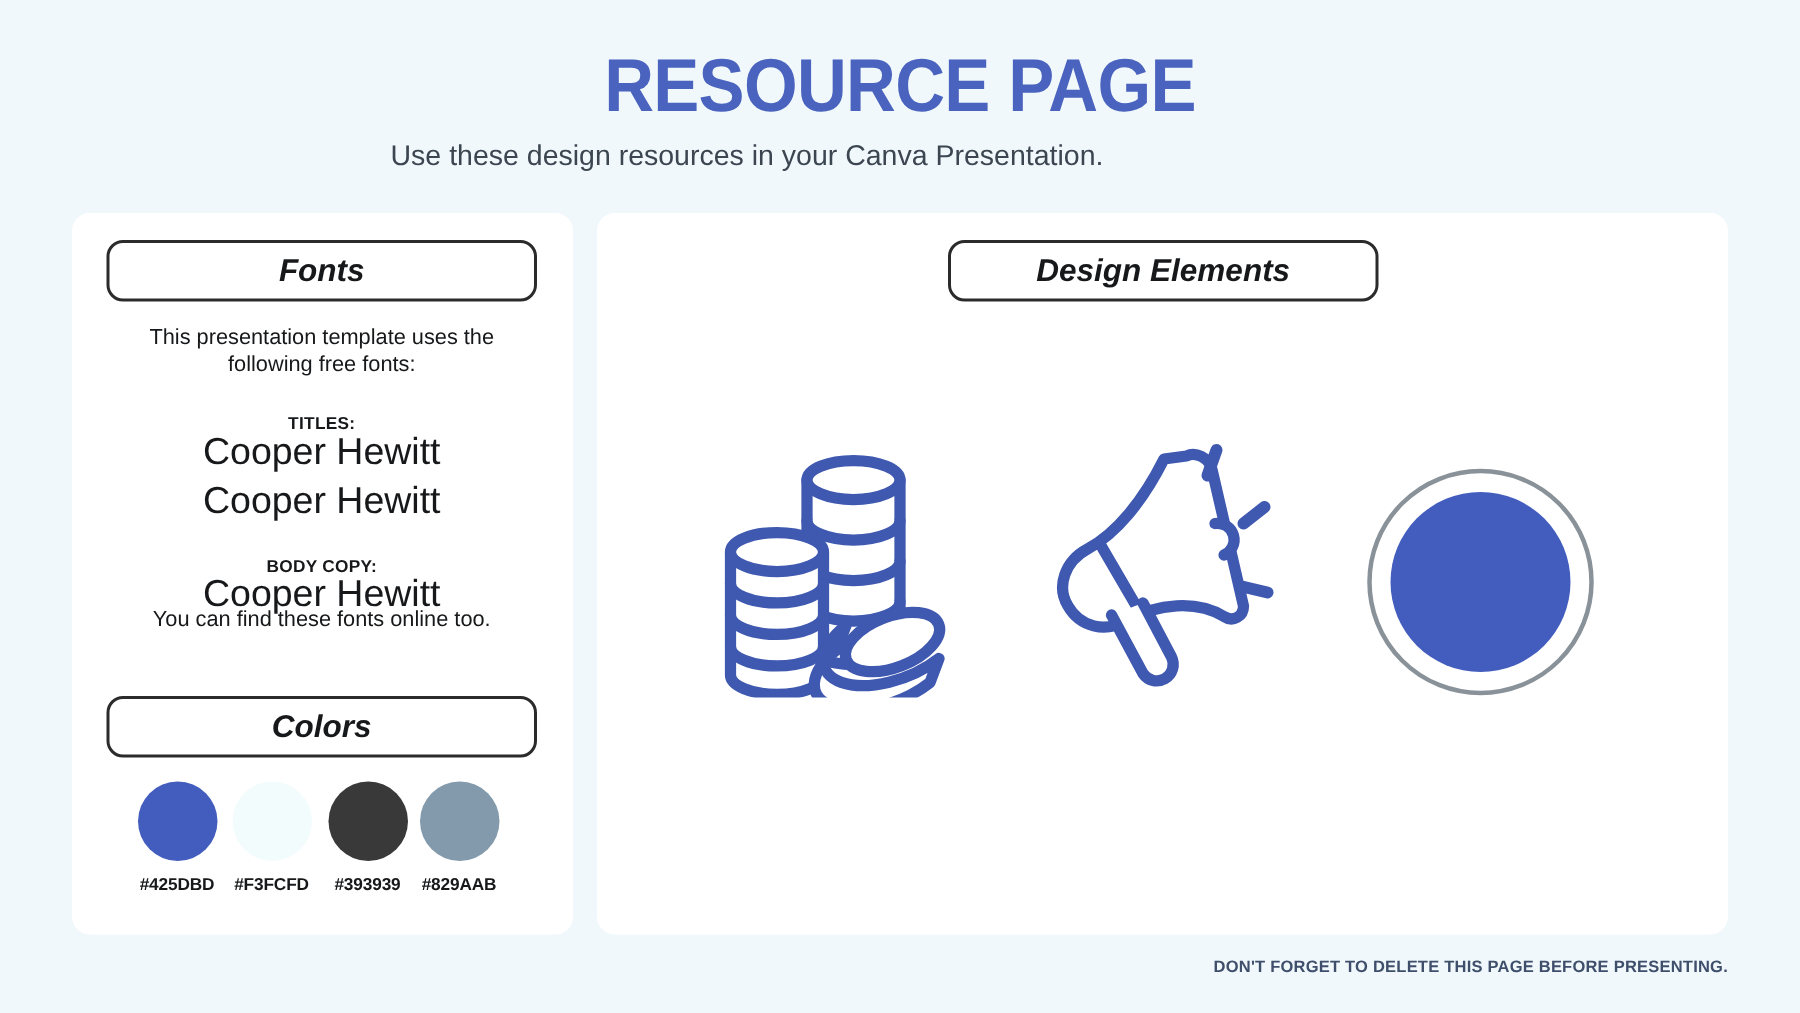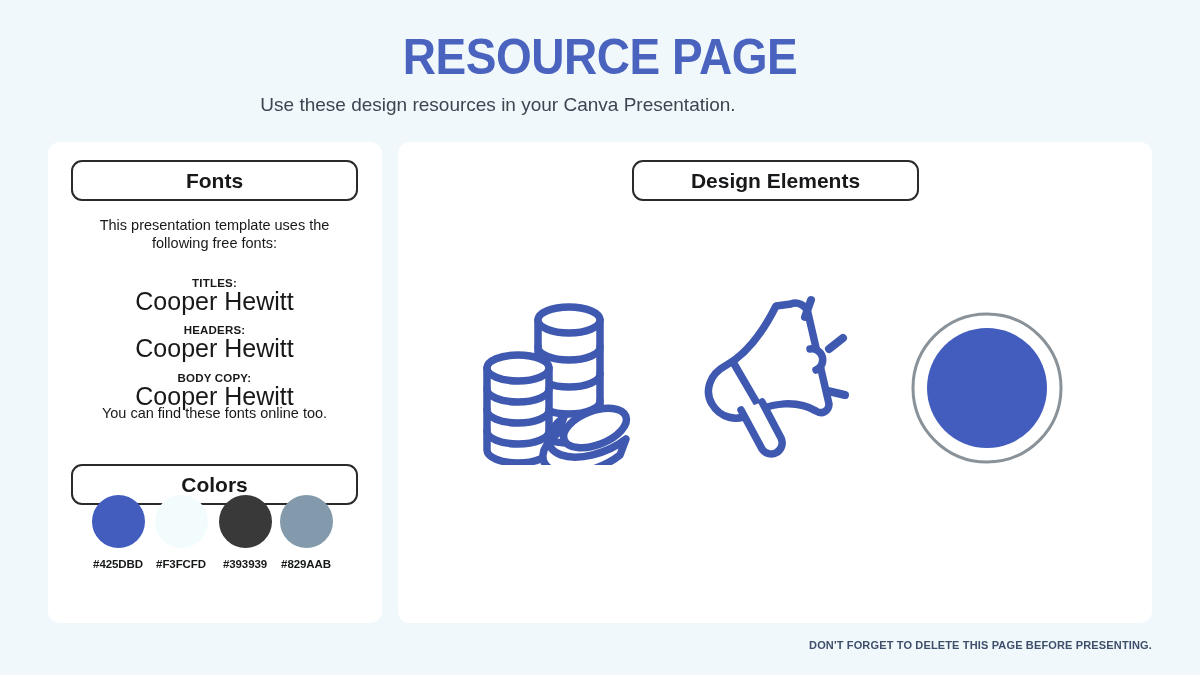--- a/index.html
+++ b/index.html
@@ -59,20 +59,21 @@
     border: 2px solid #2B2B2B;
     border-radius: 11px;
     background: #FFFFFF;
     display: flex;
     align-items: center;
     justify-content: center;
     font-size: 21px;
     font-weight: bold;
     color: #17181A;
     box-sizing: border-box;
+    font-style: italic;
   }
   .pill-fonts {
     left: 71px;
     top: 160px;
     width: 287px;
     height: 41px;
   }
   .pill-colors {
     left: 71px;
     top: 464px;
@@ -122,21 +123,21 @@
     top: 404px;
     width: 307px;
     text-align: center;
     font-size: 14.5px;
     line-height: 18px;
     color: #17181A;
   }
   .swatch-row {
     position: absolute;
     left: 88px;
-    top: 495px;
+    top: 521px;
     width: 260px;
     height: 90px;
   }
   .swatch-cell {
     position: absolute;
     top: 0;
     width: 60px;
     text-align: center;
   }
   .swatch-dot {
@@ -192,21 +193,20 @@
 
 <div class="pill pill-fonts">Fonts</div>
 
 <div class="intro-text">This presentation template uses the following free fonts:</div>
 
 <div class="font-group g1">
   <div class="font-label">TITLES:</div>
   <div class="font-name">Cooper Hewitt</div>
 </div>
 <div class="font-group g2">
-  <div class="font-label">HEADERS:</div>
   <div class="font-name">Cooper Hewitt</div>
 </div>
 <div class="font-group g3">
   <div class="font-label">BODY COPY:</div>
   <div class="font-name">Cooper Hewitt</div>
 </div>
 
 <div class="outro-text">You can find these fonts online too.</div>
 
 <div class="pill pill-colors">Colors</div>

